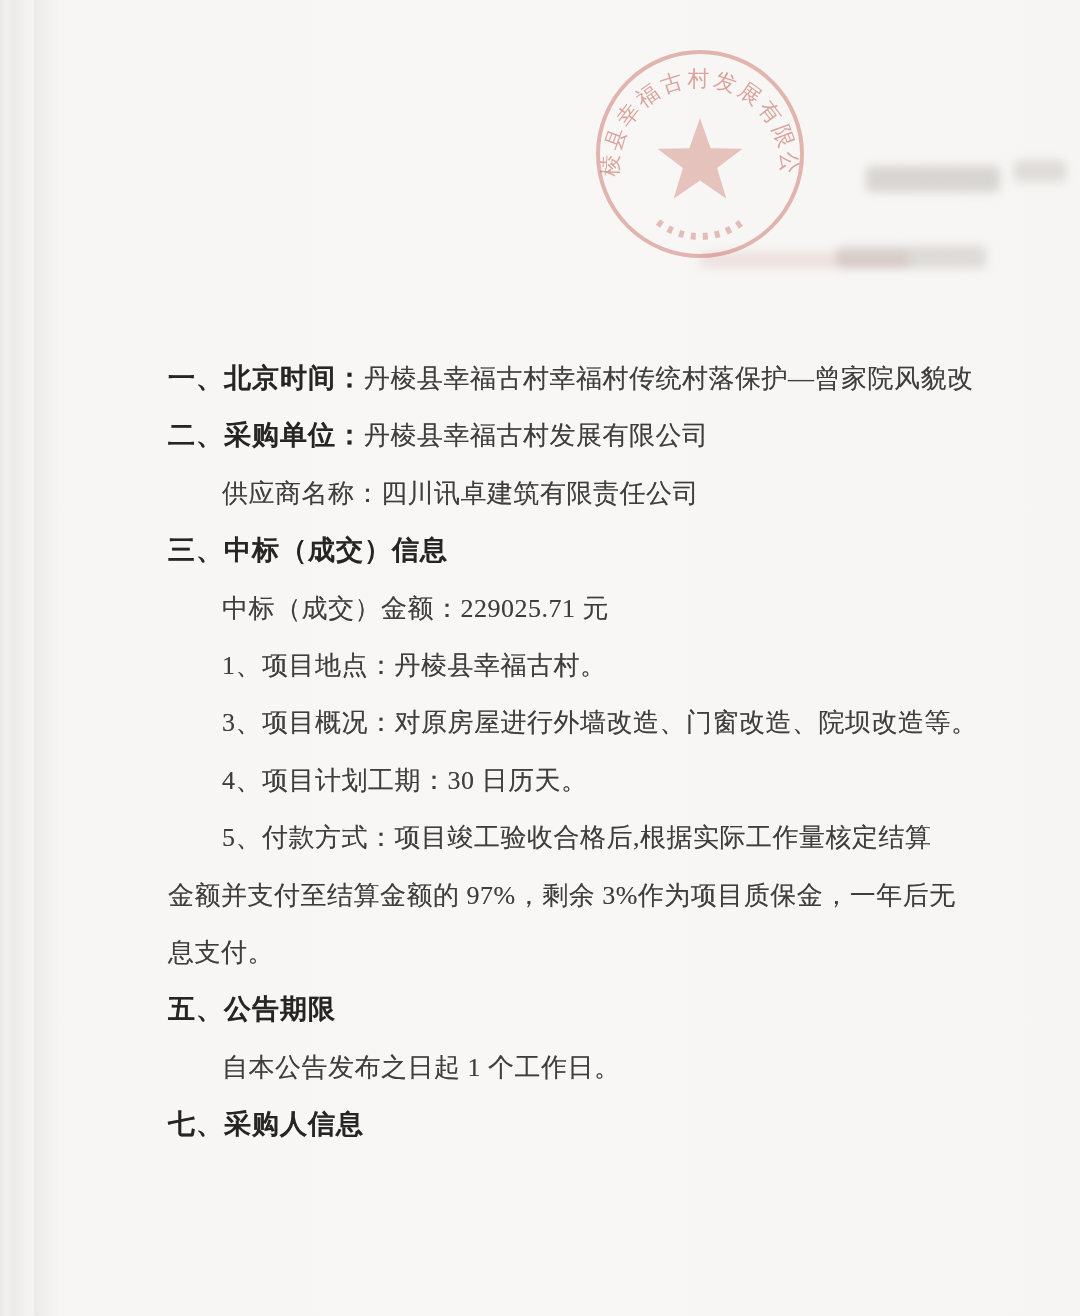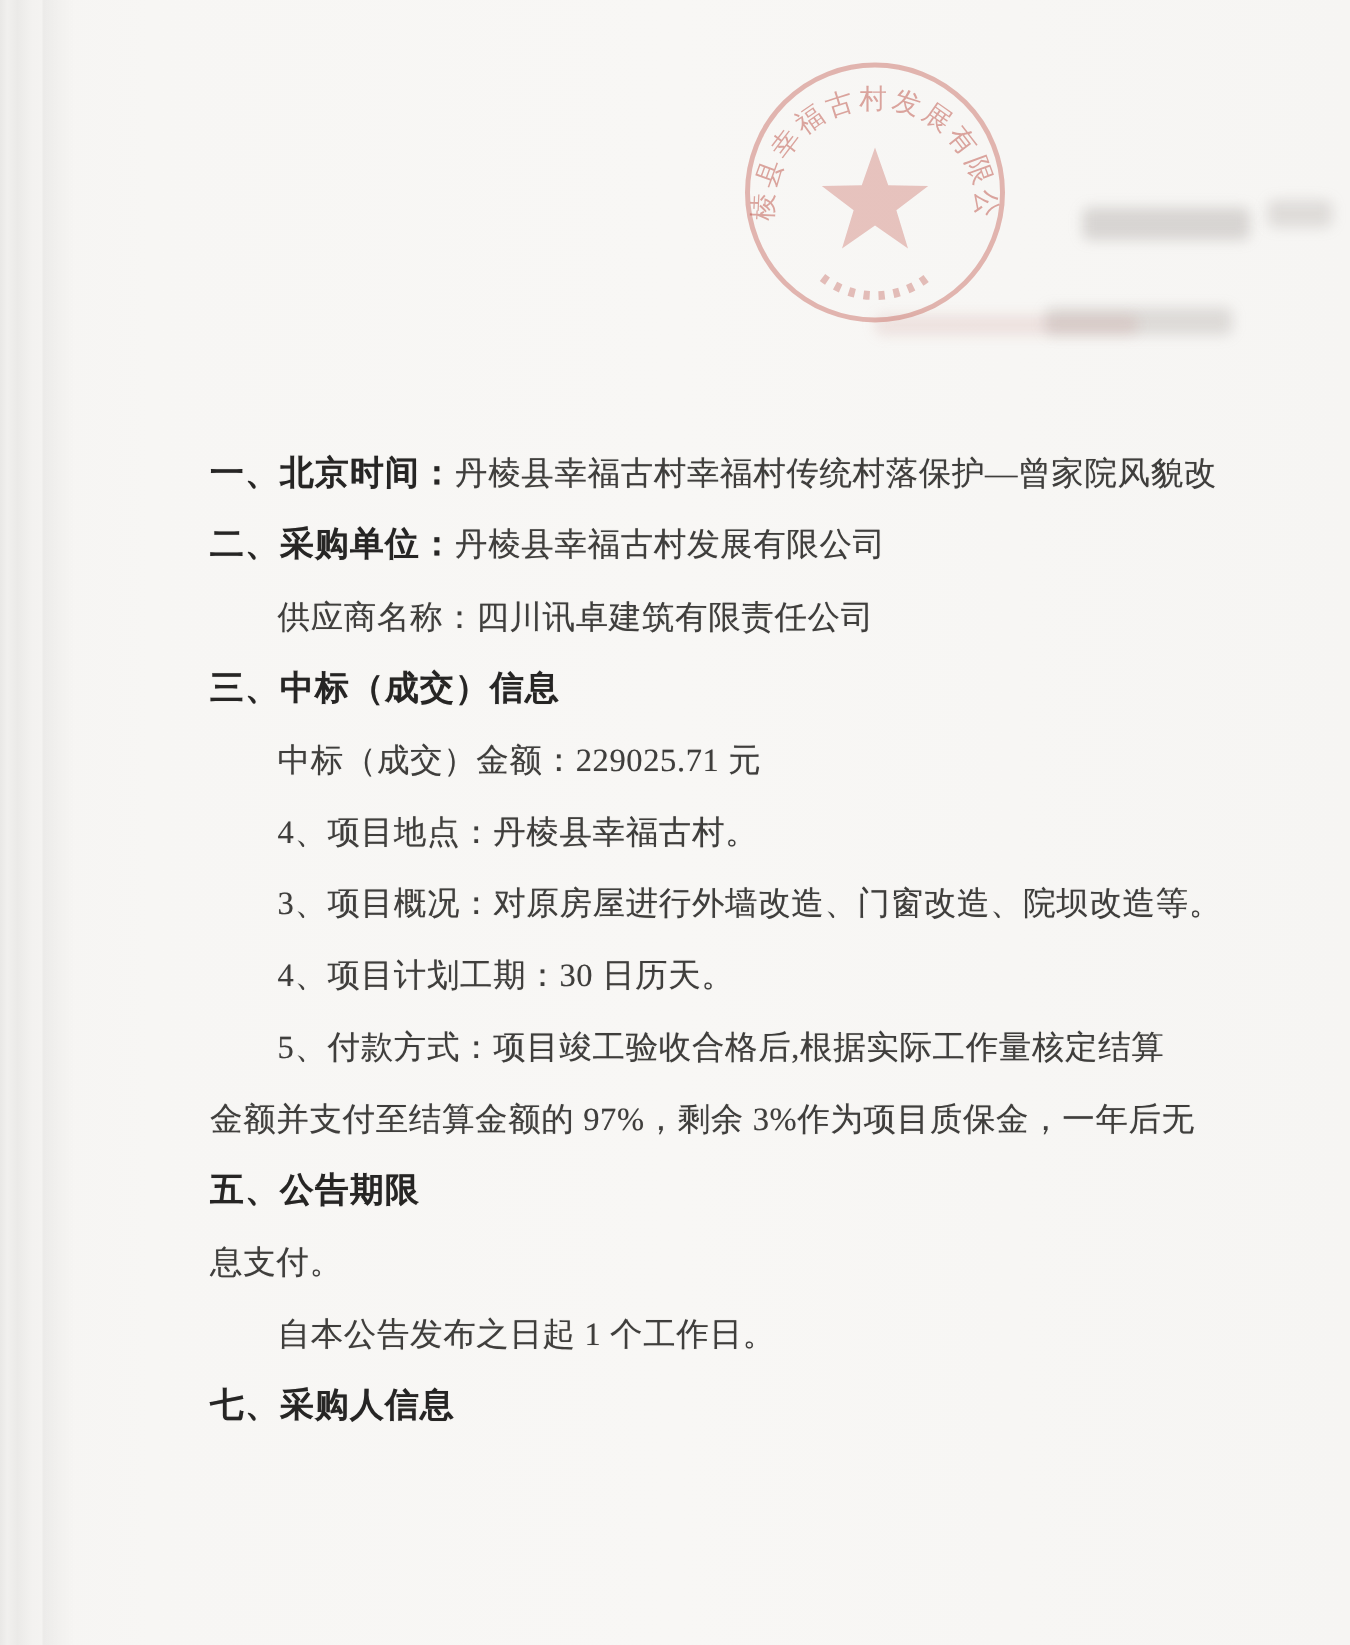--- a/index.html
+++ b/index.html
@@ -90,24 +90,24 @@
   <div class="smudge s3"></div>
   <div class="smudge s4"></div>
 
 
   <div class="body-block">
     <div class="line"><span class="lbl">一、北京时间：</span><span>丹棱县幸福古村幸福村传统村落保护—曾家院风貌改</span></div>
     <div class="line"><span class="lbl">二、采购单位：</span><span>丹棱县幸福古村发展有限公司</span></div>
     <div class="line indent-1"><span>供应商名称：四川讯卓建筑有限责任公司</span></div>
     <div class="line"><span class="lbl">三、中标（成交）信息</span></div>
     <div class="line indent-1"><span>中标（成交）金额：229025.71 元</span></div>
-    <div class="line indent-1"><span>4、项目地点：丹棱县幸福古村。</span></div>
+    <div class="line indent-1"><span>1、项目地点：丹棱县幸福古村。</span></div>
     <div class="line indent-1"><span>3、项目概况：对原房屋进行外墙改造、门窗改造、院坝改造等。</span></div>
     <div class="line indent-1"><span>4、项目计划工期：30 日历天。</span></div>
     <div class="line indent-1"><span>5、付款方式：项目竣工验收合格后,根据实际工作量核定结算</span></div>
     <div class="line"><span>金额并支付至结算金额的 97%，剩余 3%作为项目质保金，一年后无</span></div>
+    <div class="line"><span>息支付。</span></div>
     <div class="line"><span class="lbl">五、公告期限</span></div>
-    <div class="line"><span>息支付。</span></div>
     <div class="line indent-1"><span>自本公告发布之日起 1 个工作日。</span></div>
     <div class="line"><span class="lbl">七、采购人信息</span></div>
   </div>
 
 </div>
 
 </body></html>

